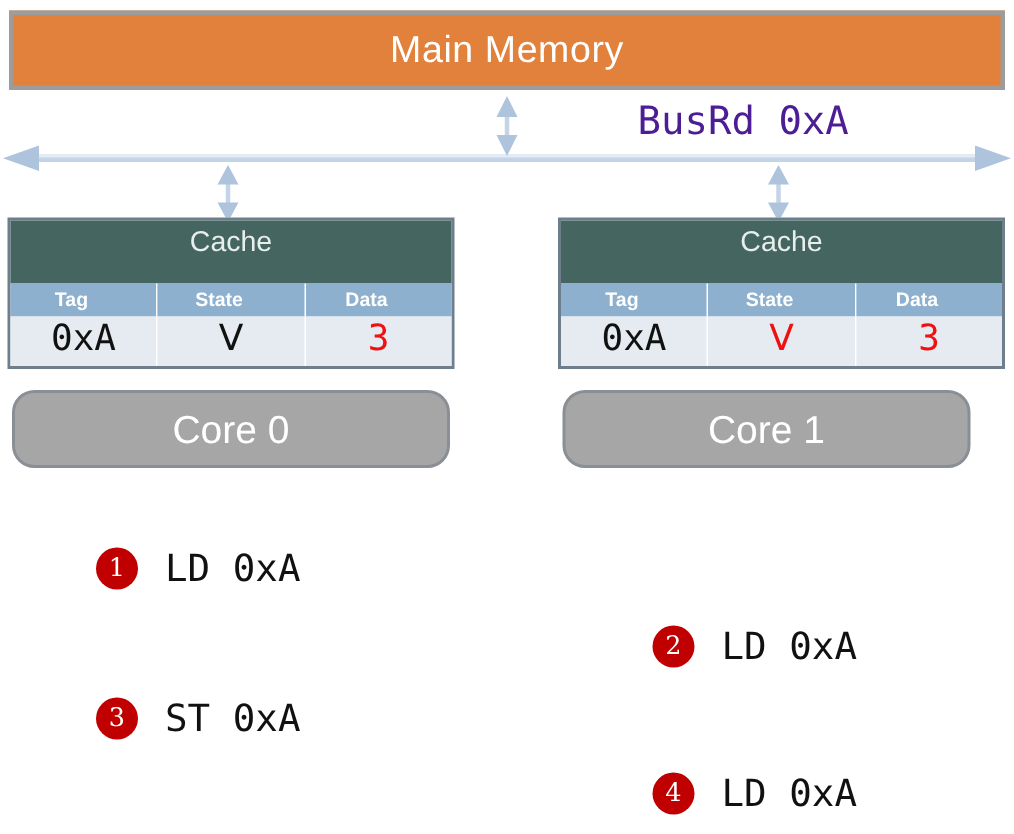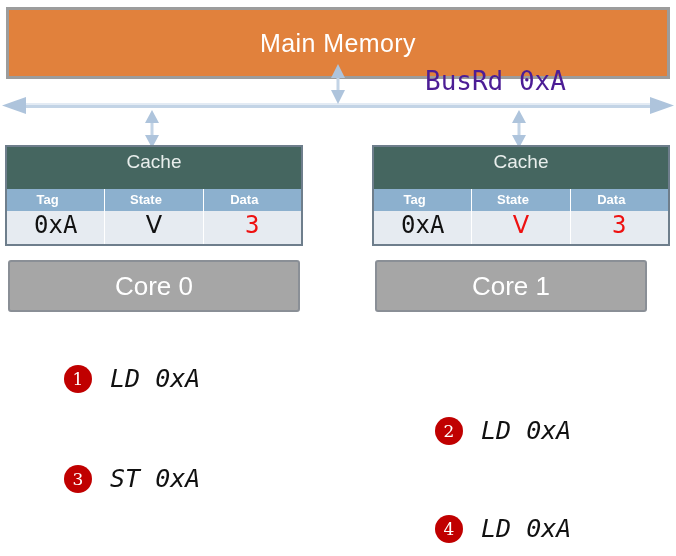--- a/index.html
+++ b/index.html
@@ -14,21 +14,21 @@
     overflow: hidden;
     font-family: "Liberation Sans", sans-serif;
   }
 
   
   #main-memory {
     position: absolute;
     left: 6px;
     top: 7px;
     width: 664px;
-    height: 72px;
+    height: 53px;
     box-sizing: border-box;
     background: #E1813C;
     border: 3px solid #9C9C9C;
     display: flex;
     align-items: center;
     justify-content: center;
   }
   #main-memory .mm-label {
     color: #FFFFFF;
     font-size: 25px;
@@ -101,21 +101,21 @@
     font-family: "DejaVu Sans", sans-serif;
   }
 
   
   .core-block {
     position: absolute;
     box-sizing: border-box;
     height: 52px;
     background: #A6A6A6;
     border: 2px solid #8A8F96;
-    border-radius: 3px;
+    border-radius: 15px;
     display: flex;
     align-items: center;
     justify-content: center;
     color: #FFFFFF;
     font-size: 26px;
   }
   #core-0 { left: 8px;   top: 260px; width: 292px; }
   #core-1 { left: 375px; top: 260px; width: 272px; }
 
   
@@ -136,21 +136,20 @@
     align-items: center;
     justify-content: center;
     flex: 0 0 auto;
   }
   .step-text {
     margin-left: 18px;
     font-family: "DejaVu Sans Mono", monospace;
     font-size: 25px;
     color: #111111;
     white-space: pre;
-    font-style: italic;
   }
   #step-1 { left: 64px;  top: 364px; }
   #step-2 { left: 435px; top: 416px; }
   #step-3 { left: 64px;  top: 464px; }
   #step-4 { left: 435px; top: 514px; }
 
   
   #bus-label {
     position: absolute;
     left: 425px;

